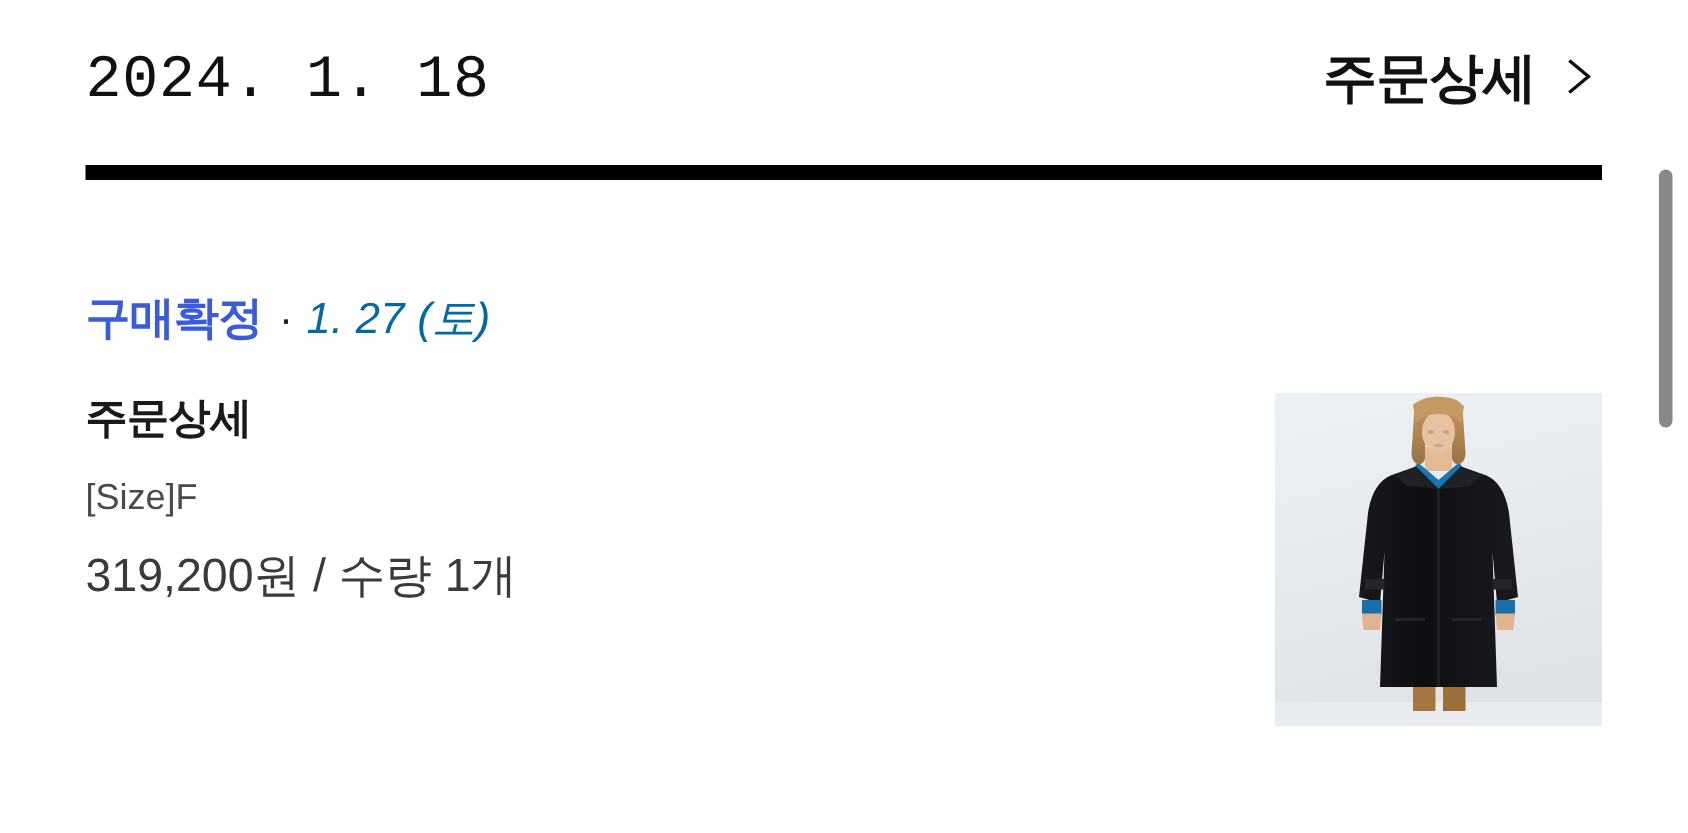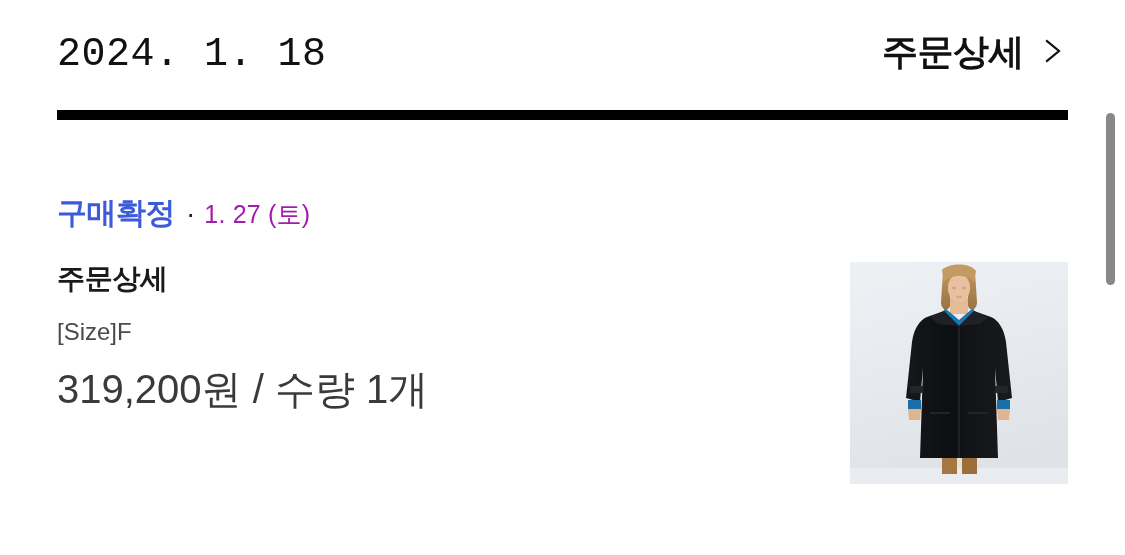--- a/index.html
+++ b/index.html
@@ -114,24 +114,25 @@
   }
 
   .status-sep {
     font-size: 28px;
     color: #222222;
     padding: 0 9px 0 11px;
     font-weight: 400;
   }
 
   .status-date {
-    font-size: 25px;
-    font-weight: 400;
-    color: #a21caf;
+    font-size: 29px;
+    font-weight: 400;
+    color: #0369a1;
     letter-spacing: 0.2px;
+    font-style: italic;
   }
 
   .product-info {
     position: absolute;
     left: 57px;
     top: 142px;
     width: 760px;
   }
 
   .brand-name {
@@ -157,21 +158,21 @@
     margin-top: 22px;
     font-size: 24px;
     font-weight: 400;
     color: #4a4a4a;
     line-height: 1.2;
     white-space: nowrap;
   }
 
   .product-price {
     margin-top: 19px;
-    font-size: 40px;
+    font-size: 31px;
     font-weight: 400;
     color: #3a3a3a;
     line-height: 1.2;
     white-space: nowrap;
   }
 
   
   .product-thumb {
     position: absolute;
     left: 850px;

